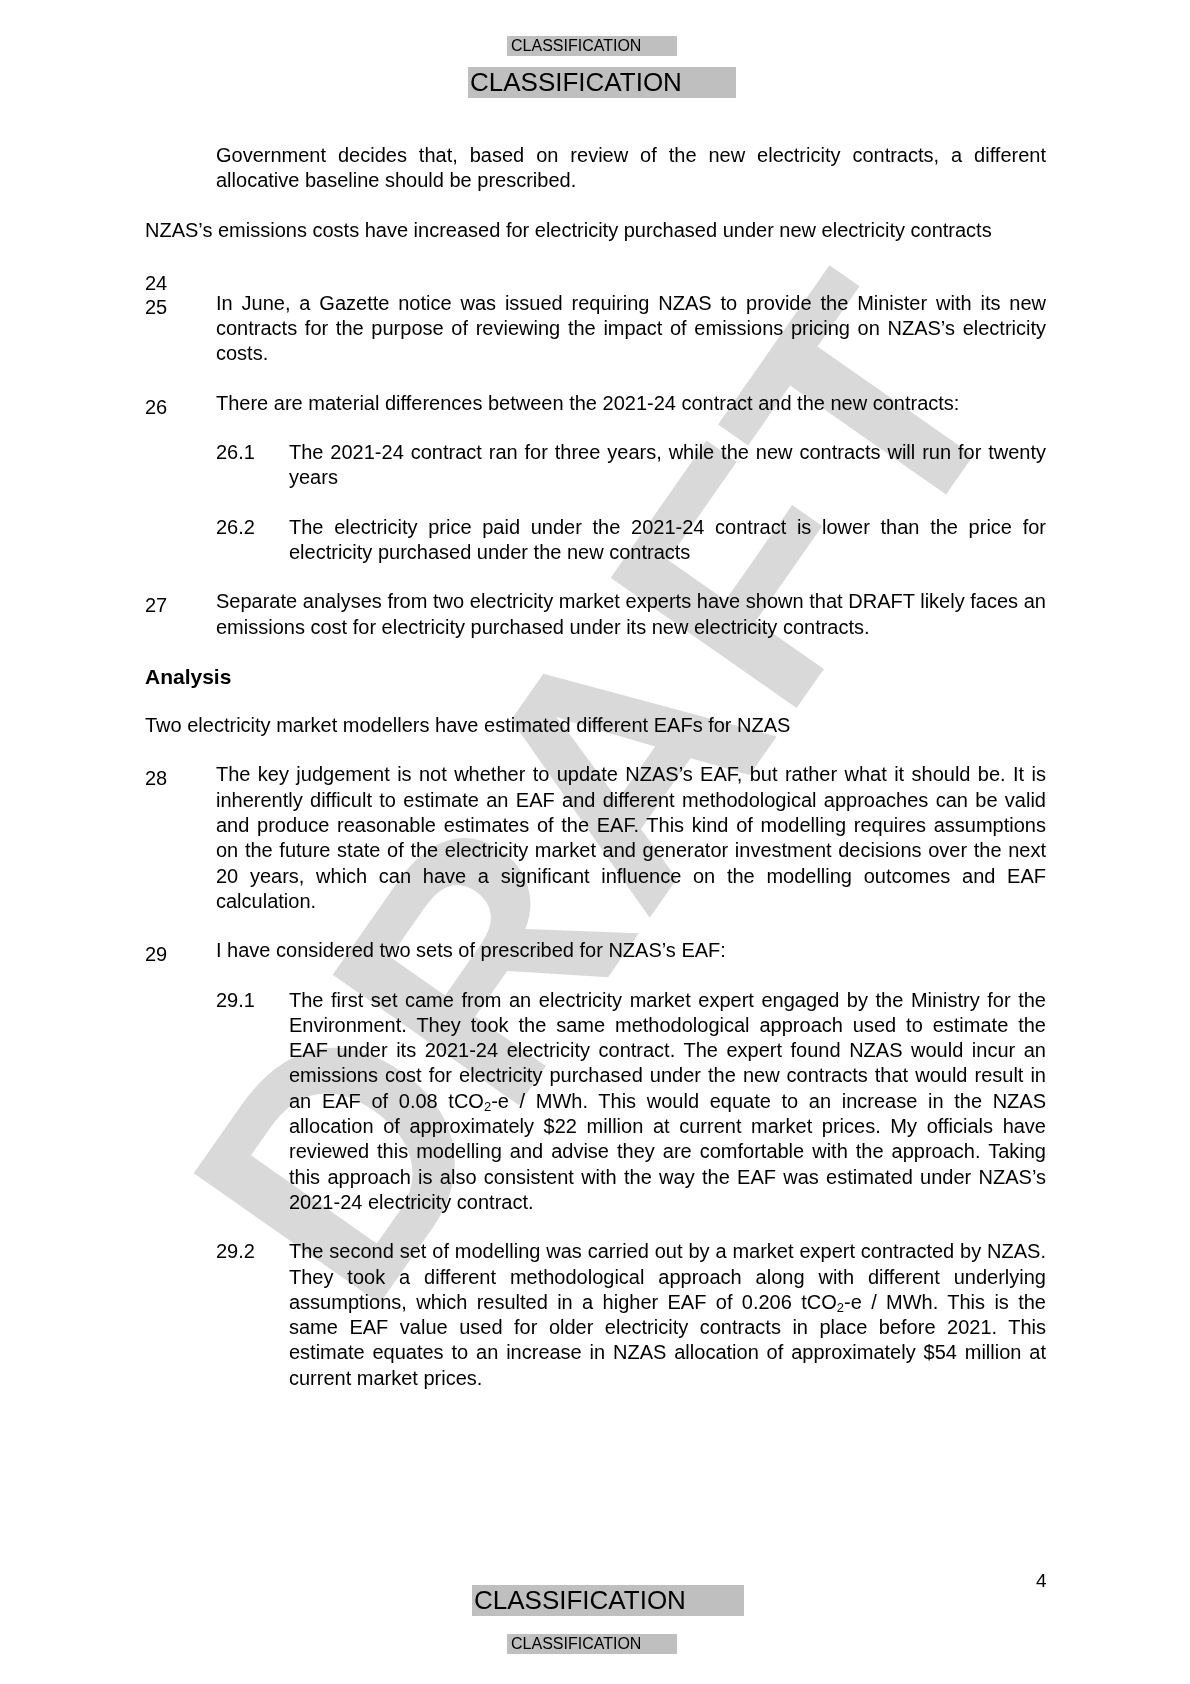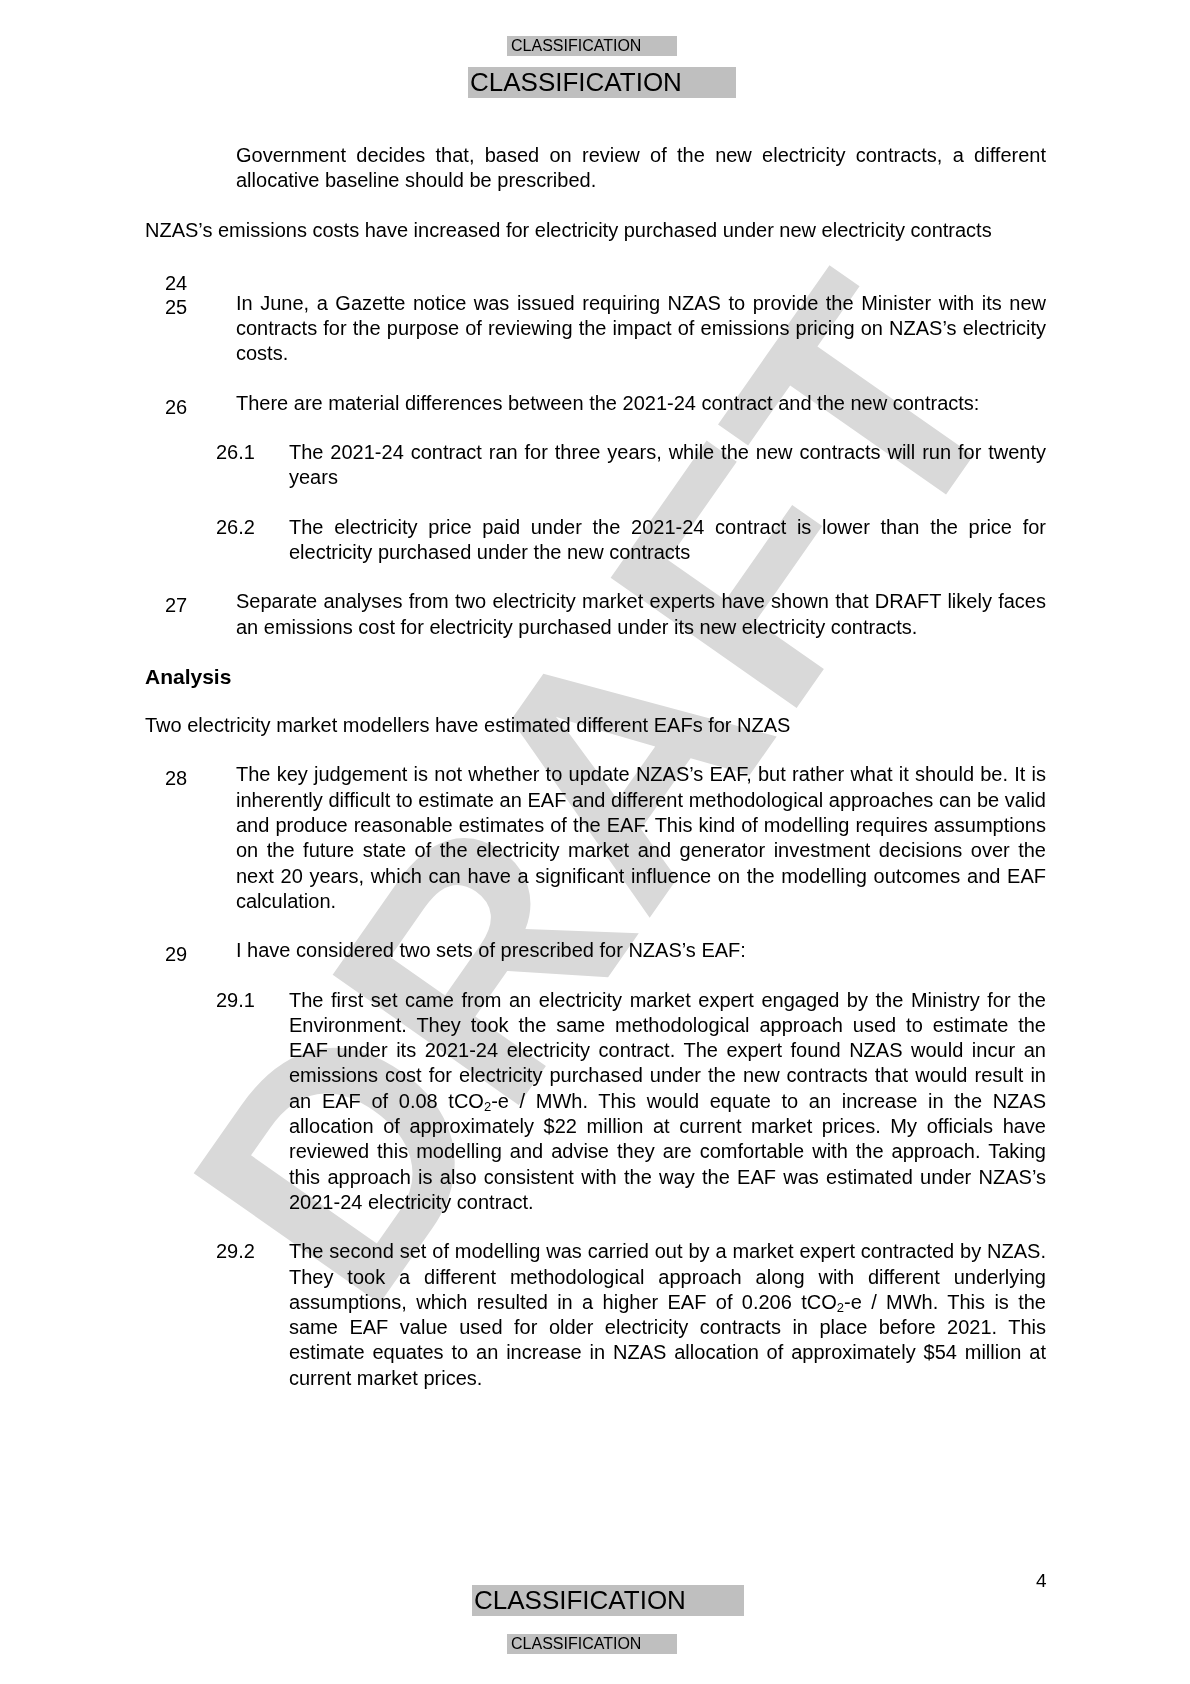--- a/index.html
+++ b/index.html
@@ -13,21 +13,21 @@
   .cls-small.bottom { top: 1634px; }
   .page-num { position: absolute; left: 1036px; top: 1570px; font-size: 19px; }
 
   .watermark { position: absolute; left: 0; top: 0; width: 1190px; height: 1684px; pointer-events: none; }
   .watermark span { position: absolute; left: 600px; top: 790px; transform: translate(-50%,-50%) rotate(-55deg);
                     font-size: 330px; font-weight: bold; color: #d9d9d9; letter-spacing: 4px; white-space: nowrap;
                     font-family: "Liberation Sans", sans-serif; }
 
   .content { position: absolute; left: 145px; top: 143px; width: 901px; font-size: 20px; line-height: 25.3px; }
   .p { position: relative; text-align: justify; margin: 0; }
-  .indent { padding-left: 71px; margin-left: 20px; }
+  .indent { padding-left: 71px; }
   .subindent { padding-left: 144px; }
   .num { position: absolute; left: 0; top: 4px; }
   .subnum { position: absolute; left: 71px; top: 0; }
   .gap { height: 24px; }
   .heading-it { text-align: justify; }
   .heading-b { font-weight: bold; font-size: 21px; }
   sub { font-size: 13px; line-height: 0; vertical-align: -3px; }
   .text { position: relative; z-index: 2; }
 </style>
 </head>

